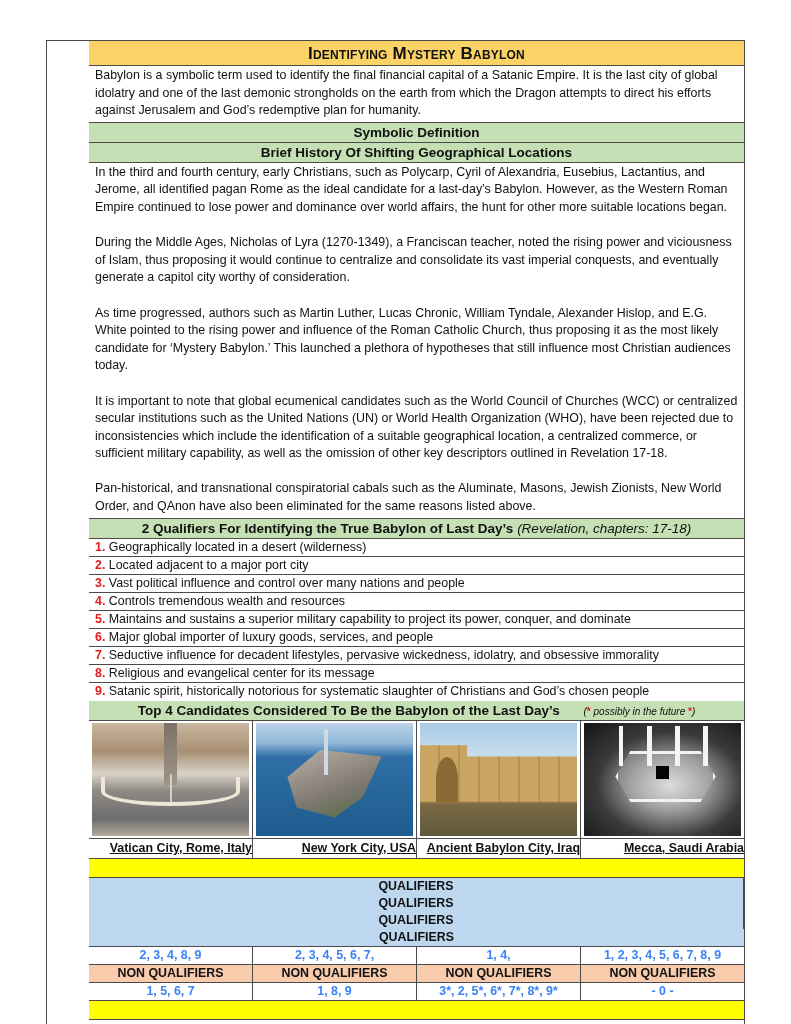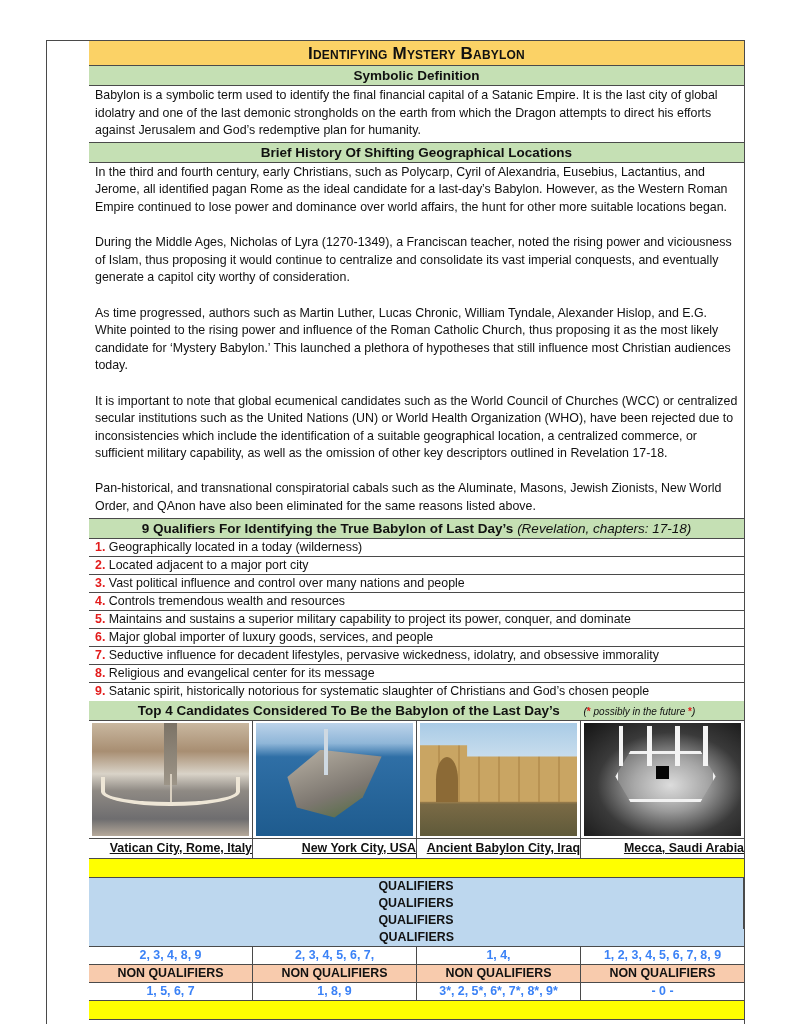--- a/index.html
+++ b/index.html
@@ -53,40 +53,40 @@
 </style>
 </head>
 <body>
 
 <div class="sheet">
 
   <div class="row title-row">
     <span class="sc">Identifying Mystery Babylon</span>
   </div>
 
-  <div class="row sec-head">Symbolic Definition</div>
   <div class="row body-text">
     <p>Babylon is a symbolic term used to identify the final financial capital of a Satanic Empire. It is the last city of global idolatry and one of the last demonic strongholds on the earth from which the Dragon attempts to direct his efforts against Jerusalem and God’s redemptive plan for humanity.</p>
   </div>
+  <div class="row sec-head">Symbolic Definition</div>
 
   <div class="row sec-head">Brief History Of Shifting Geographical Locations</div>
   <div class="row body-text">
     <p>In the third and fourth century, early Christians, such as Polycarp, Cyril of Alexandria, Eusebius, Lactantius, and Jerome, all identified pagan Rome as the ideal candidate for a last-day’s Babylon. However, as the Western Roman Empire continued to lose power and dominance over world affairs, the hunt for other more suitable locations began.</p>
     <p>During the Middle Ages, Nicholas of Lyra (1270-1349), a Franciscan teacher, noted the rising power and viciousness of Islam, thus proposing it would continue to centralize and consolidate its vast imperial conquests, and eventually generate a capitol city worthy of consideration.</p>
     <p>As time progressed, authors such as Martin Luther, Lucas Chronic, William Tyndale, Alexander Hislop, and E.G. White pointed to the rising power and influence of the Roman Catholic Church, thus proposing it as the most likely candidate for ‘Mystery Babylon.’ This launched a plethora of hypotheses that still influence most Christian audiences today.</p>
     <p>It is important to note that global ecumenical candidates such as the World Council of Churches (WCC) or centralized secular institutions such as the United Nations (UN) or World Health Organization (WHO), have been rejected due to inconsistencies which include the identification of a suitable geographical location, a centralized commerce, or sufficient military capability, as well as the omission of other key descriptors outlined in Revelation 17-18.</p>
     <p>Pan-historical, and transnational conspiratorial cabals such as the Aluminate, Masons, Jewish Zionists, New World Order, and QAnon have also been eliminated for the same reasons listed above.</p>
   </div>
 
   <div class="row sec-head">
-    <span>9 Qualifiers For Identifying the True Babylon of Last Day’s</span>
+    <span>2 Qualifiers For Identifying the True Babylon of Last Day’s</span>
     <i>(Revelation, chapters: 17-18)</i>
   </div>
   <div id="qual-list">
-      <div class="row qual"><span class="num">1.</span> <span>Geographically located in a today (wilderness)</span></div>
+      <div class="row qual"><span class="num">1.</span> <span>Geographically located in a desert (wilderness)</span></div>
       <div class="row qual"><span class="num">2.</span> <span>Located adjacent to a major port city</span></div>
       <div class="row qual"><span class="num">3.</span> <span>Vast political influence and control over many nations and people</span></div>
       <div class="row qual"><span class="num">4.</span> <span>Controls tremendous wealth and resources</span></div>
       <div class="row qual"><span class="num">5.</span> <span>Maintains and sustains a superior military capability to project its power, conquer, and dominate</span></div>
       <div class="row qual"><span class="num">6.</span> <span>Major global importer of luxury goods, services, and people</span></div>
       <div class="row qual"><span class="num">7.</span> <span>Seductive influence for decadent lifestyles, pervasive wickedness, idolatry, and obsessive immorality</span></div>
       <div class="row qual"><span class="num">8.</span> <span>Religious and evangelical center for its message</span></div>
       <div class="row qual"><span class="num">9.</span> <span>Satanic spirit, historically notorious for systematic slaughter of Christians and God’s chosen people</span></div>
     </div>
 

